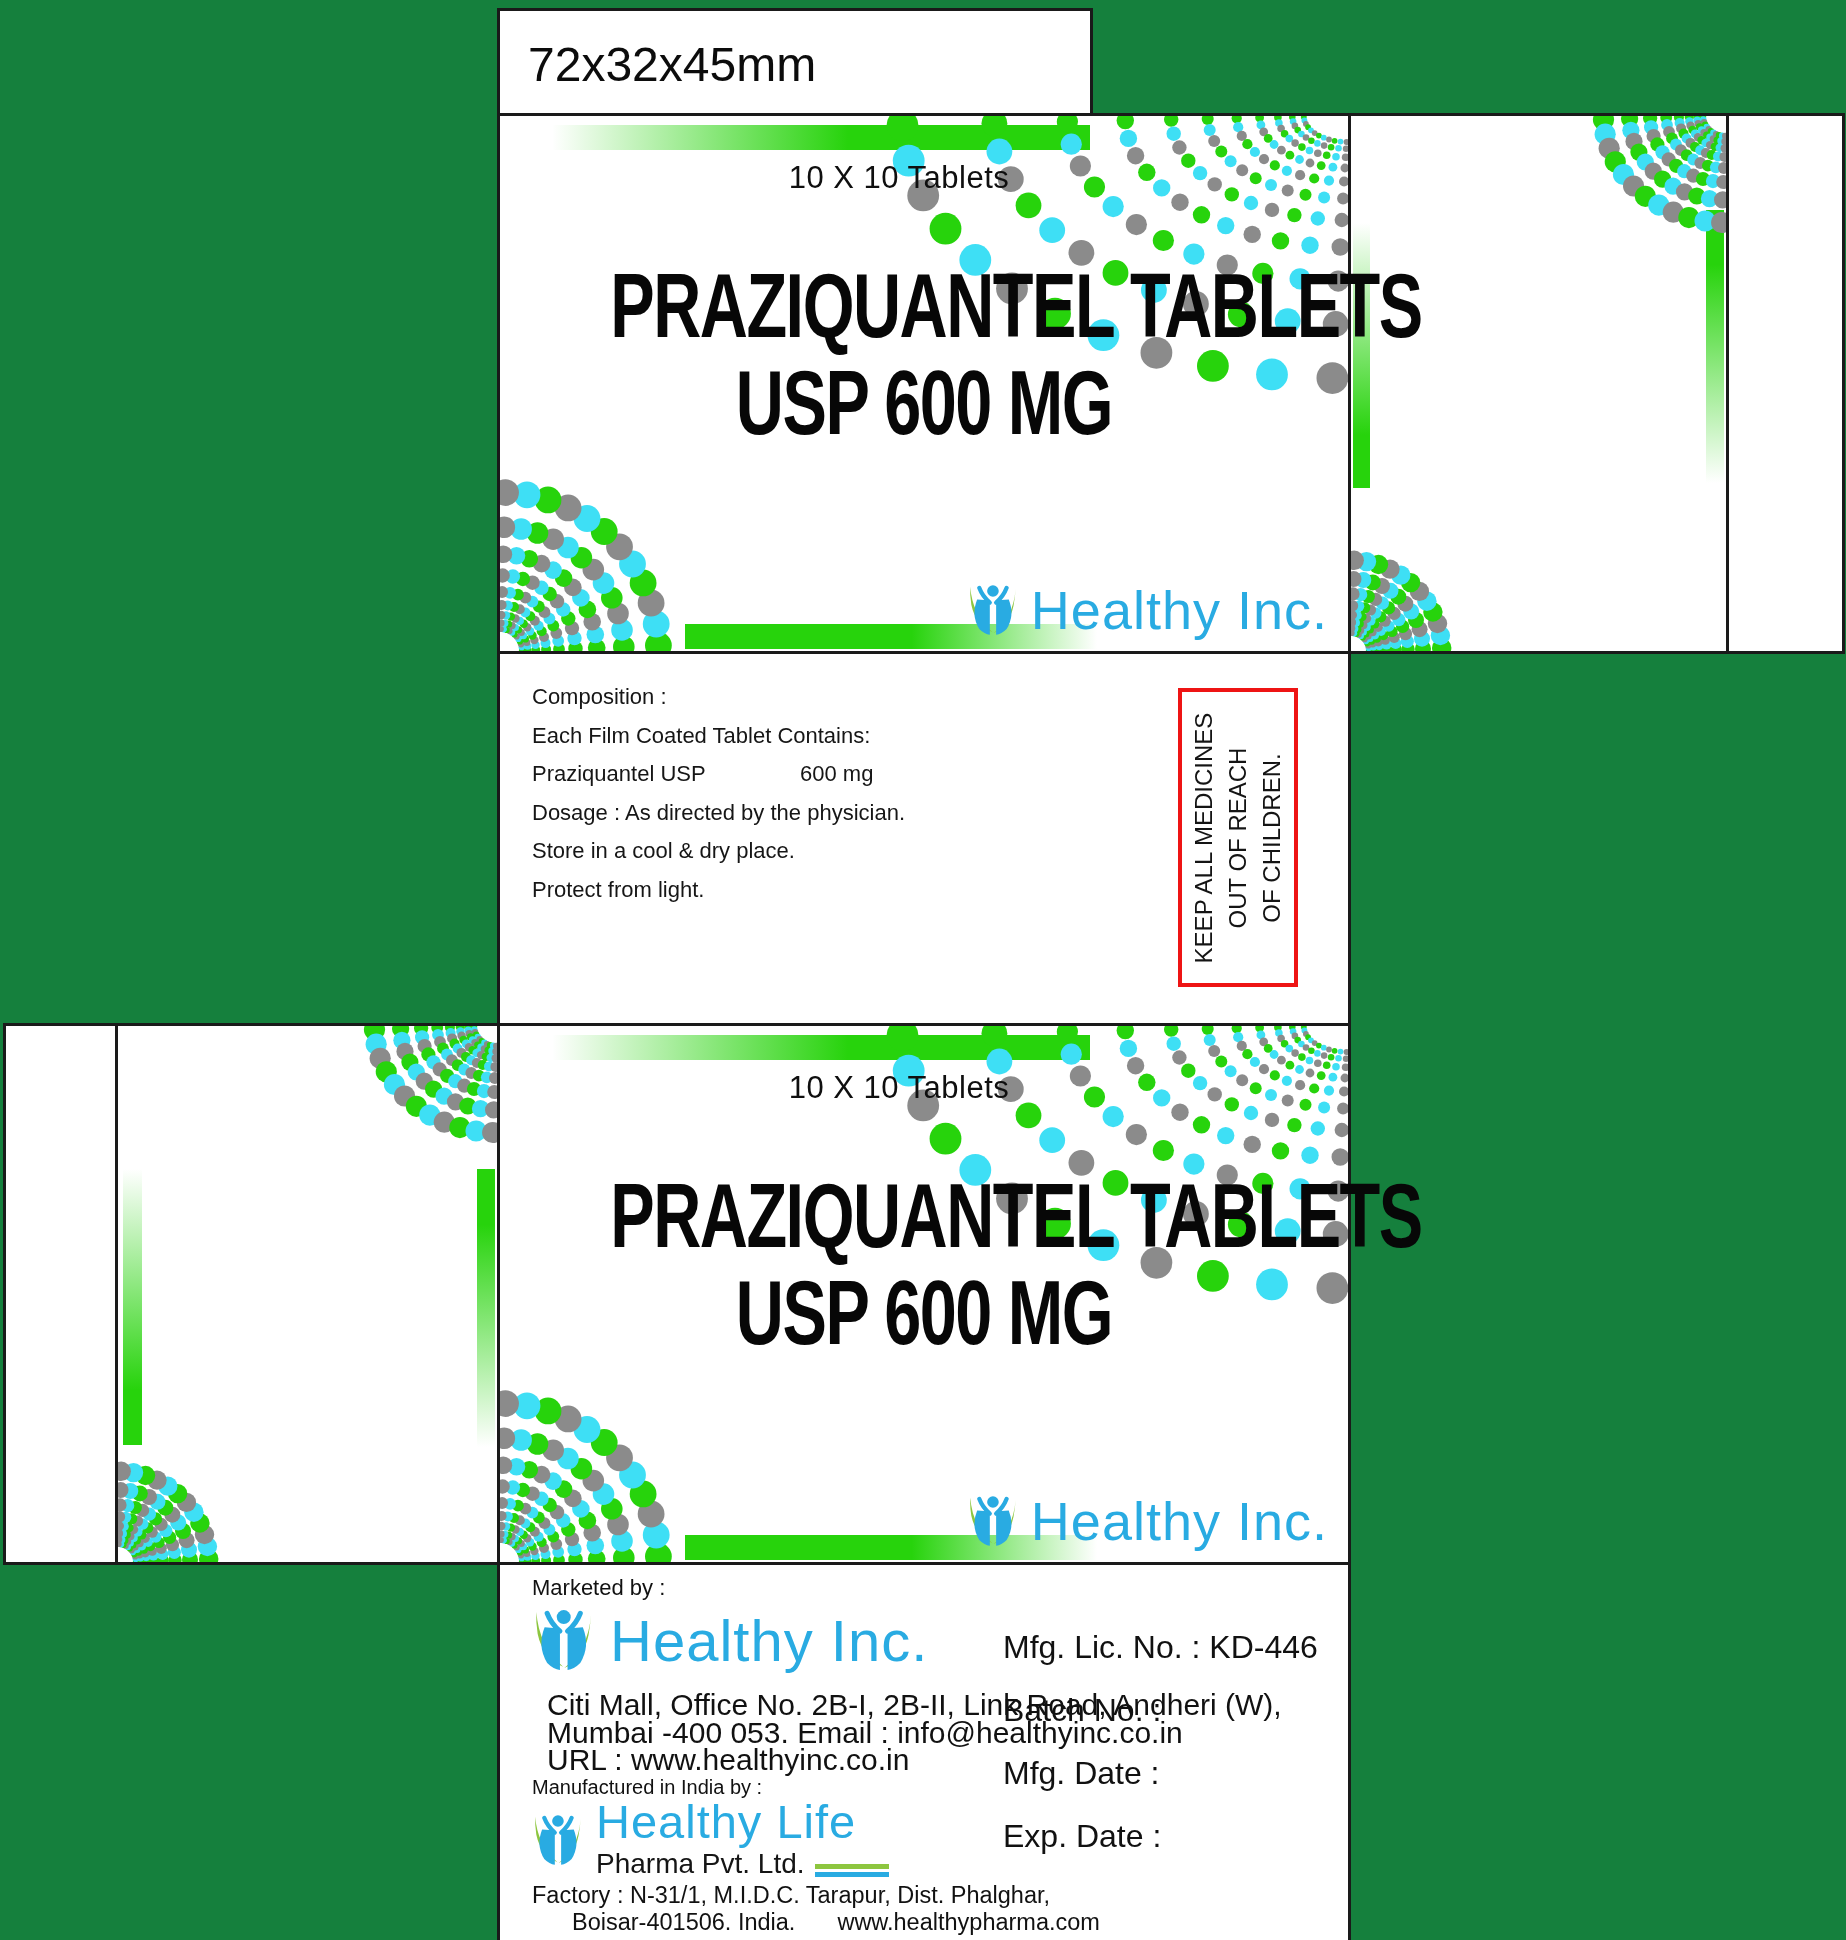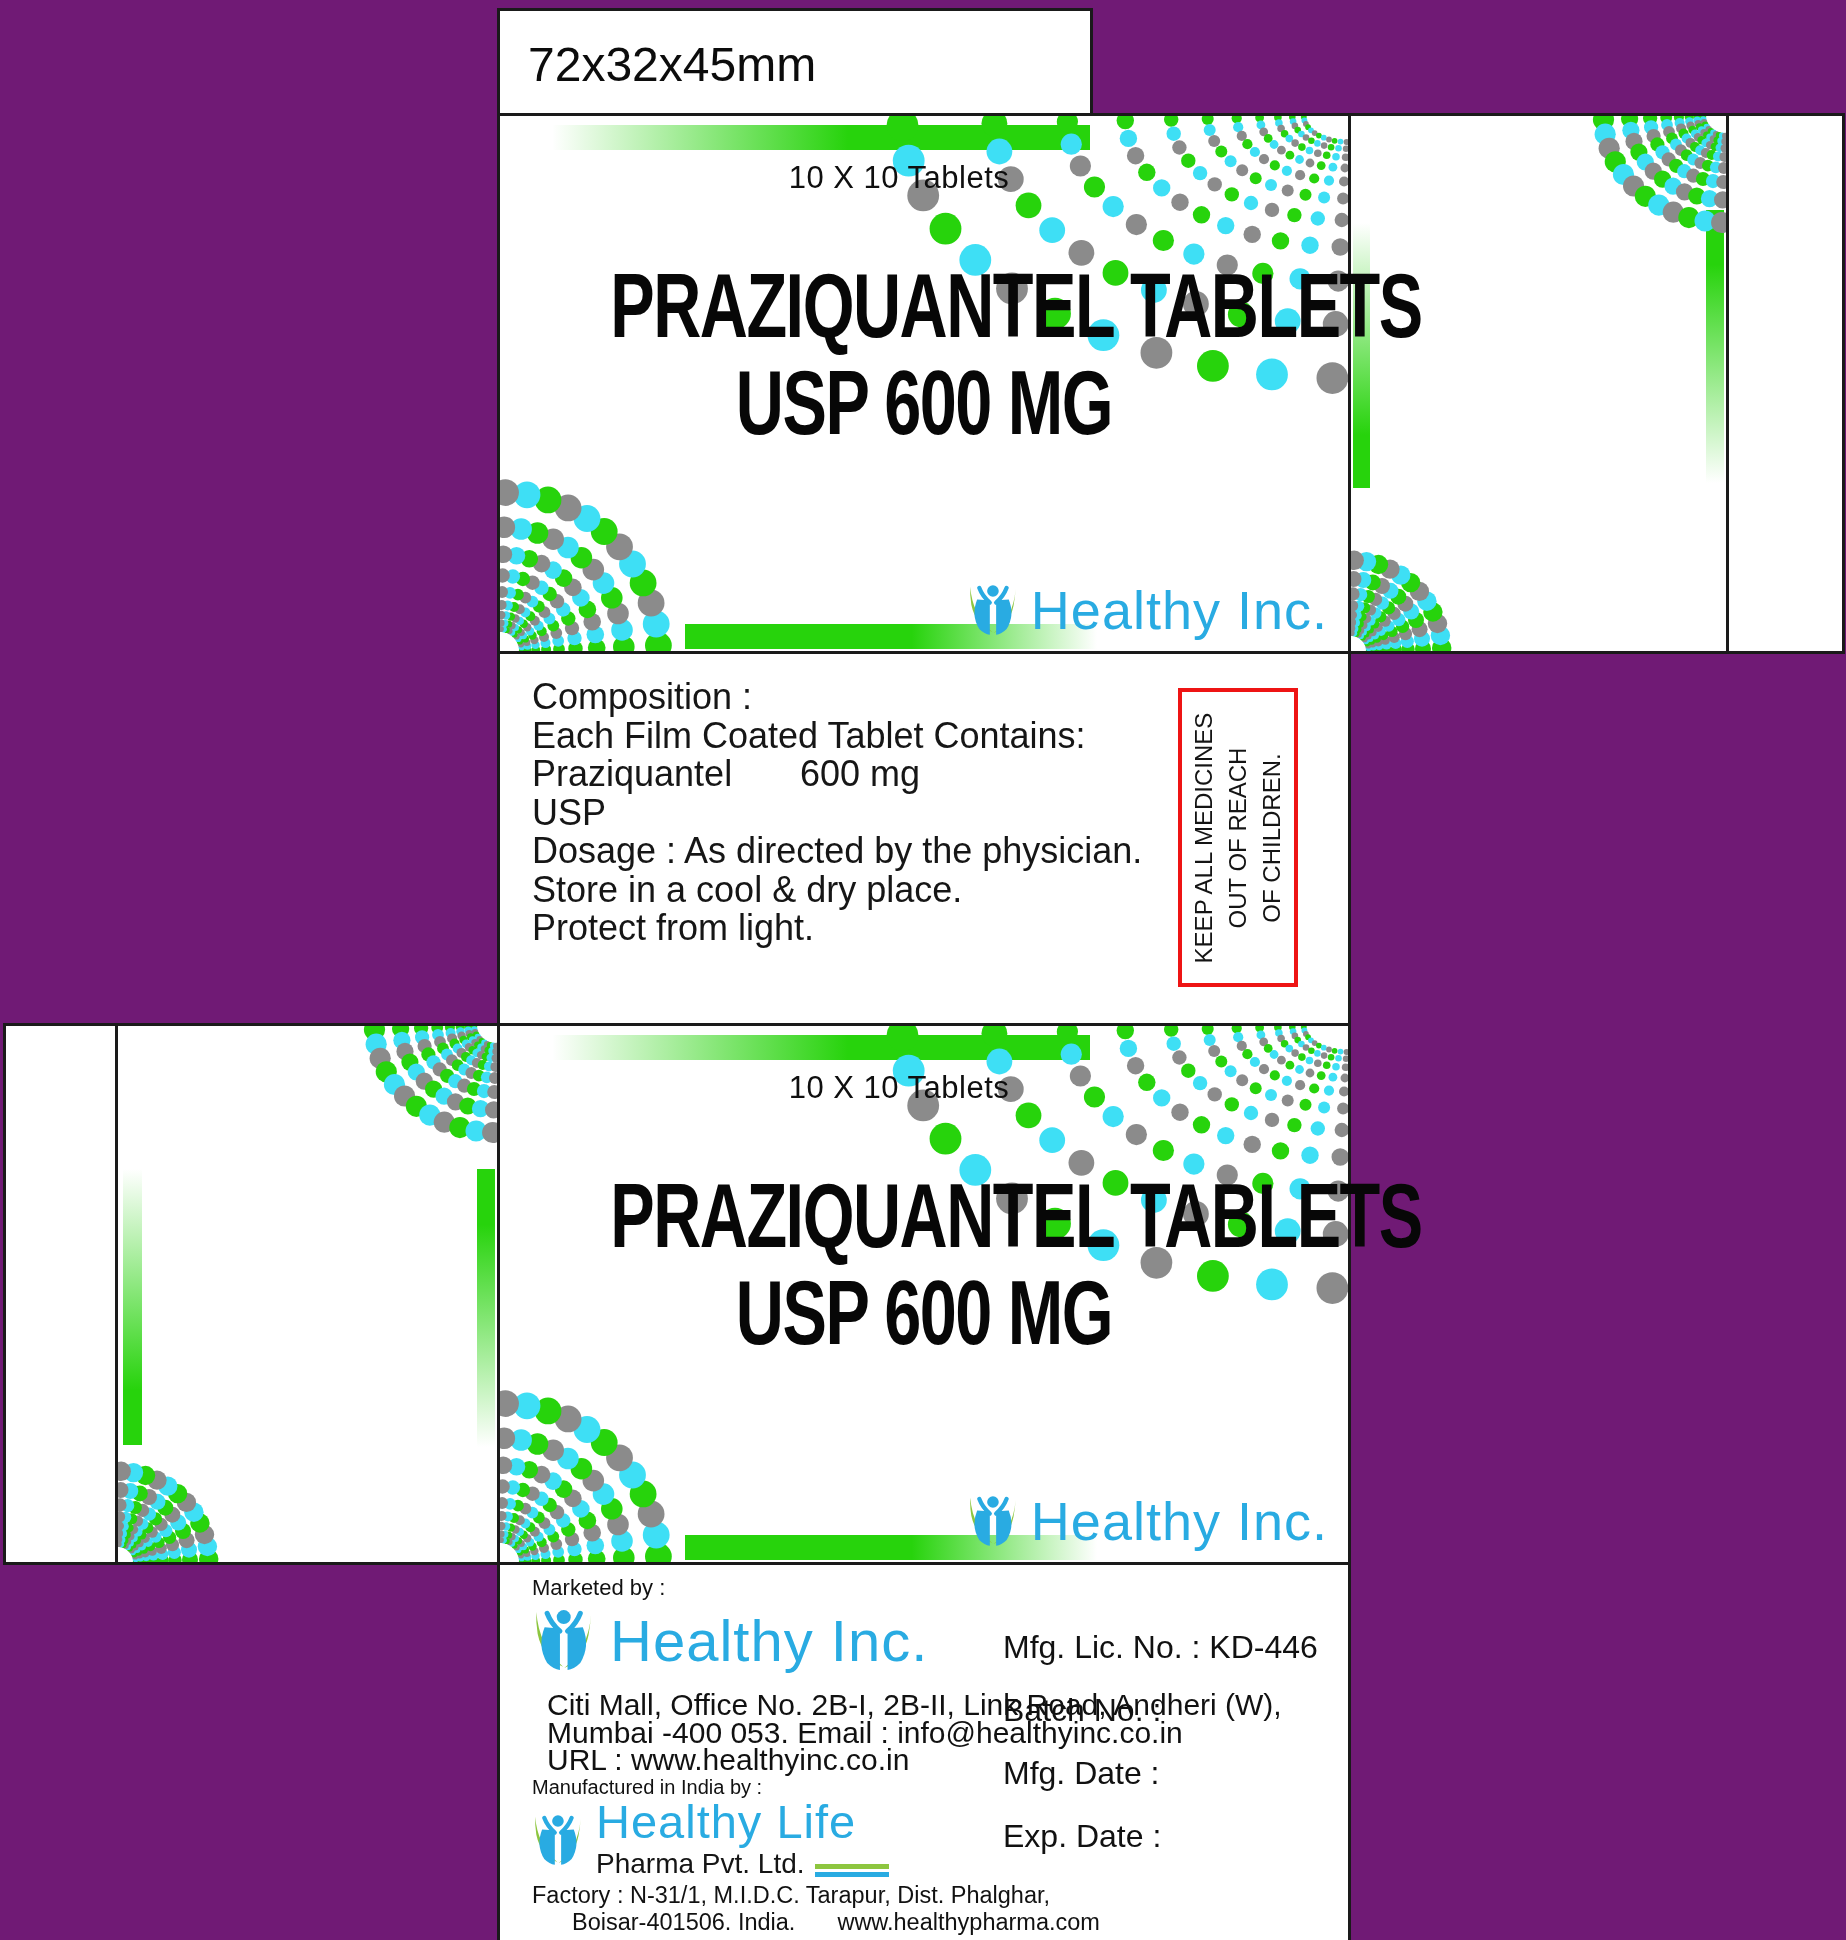--- a/index.html
+++ b/index.html
@@ -1,31 +1,31 @@
 <!DOCTYPE html>
 <html><head>
 <meta charset="utf-8">
 <style>
   html,body{margin:0;padding:0;background:#fff;}
-  .artboard{position:relative;width:1846px;height:1940px;background:#701a75;
+  .artboard{position:relative;width:1846px;height:1940px;background:#15803d;
     font-family:"Liberation Sans", sans-serif;color:#111;overflow:hidden;}
   .box{position:absolute;border:3px solid #1a1a1a;background:#fff;box-sizing:border-box;}
   .fanlayer{position:absolute;left:0;top:0;width:100%;height:100%;pointer-events:none;}
   .gbar{position:absolute;}
   
   .packsize{position:absolute;left:249px;top:44px;width:300px;text-align:center;
     font-size:31px;letter-spacing:0.5px;color:#0f0f0f;z-index:3;}
   .title{position:absolute;left:0;right:0;top:142px;text-align:center;font-weight:bold;color:#070707;z-index:3;}
   .title .tline{font-size:90px;line-height:97px;transform:scaleX(0.74);transform-origin:50% 50%;
     letter-spacing:-2px;white-space:nowrap;}
   .plogo{position:absolute;right:20px;bottom:4px;display:flex;align-items:center;gap:8px;z-index:4;}
   .plogo svg{width:58px;height:74px;}
   .plogo .brandtext{font-size:54px;letter-spacing:1px;}
   
-  .comp{position:absolute;left:32px;top:24px;font-size:36px;line-height:38.5px;color:#161616;}
+  .comp{position:absolute;left:32px;top:24px;font-size:22px;line-height:38.5px;color:#161616;}
   .comp-row{display:flex;}
   .comp-row .ing{flex:0 0 268px;}
   .warnbox{position:absolute;left:678px;top:34px;width:120px;height:299px;
     border:4px solid #ee1414;background:#fff;box-sizing:border-box;}
   .warntext{position:absolute;left:50%;top:50%;width:292px;
     transform:translate(-50%,-50%) rotate(-90deg);text-align:center;
     font-size:24px;line-height:34px;color:#141414;white-space:nowrap;}
   
   .mktlabel{position:absolute;left:32px;top:10px;font-size:22px;}
   .blogo1{position:absolute;left:30px;top:34px;display:flex;align-items:center;gap:10px;}

